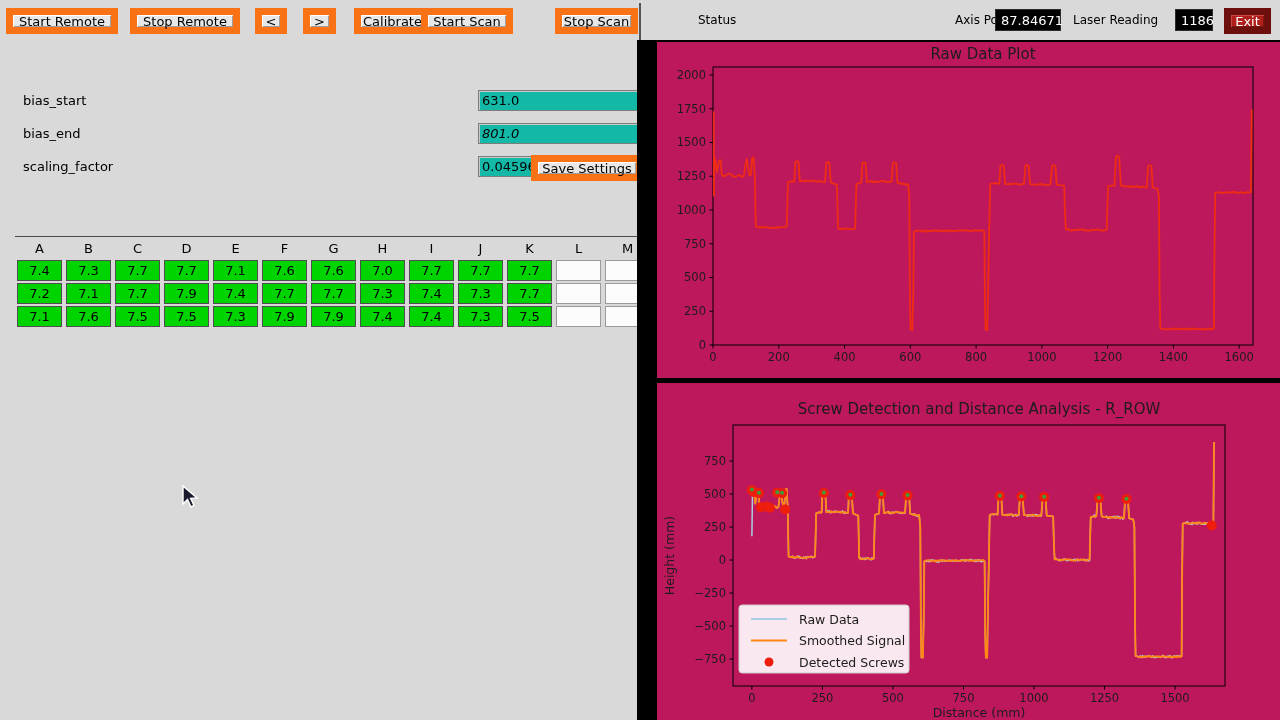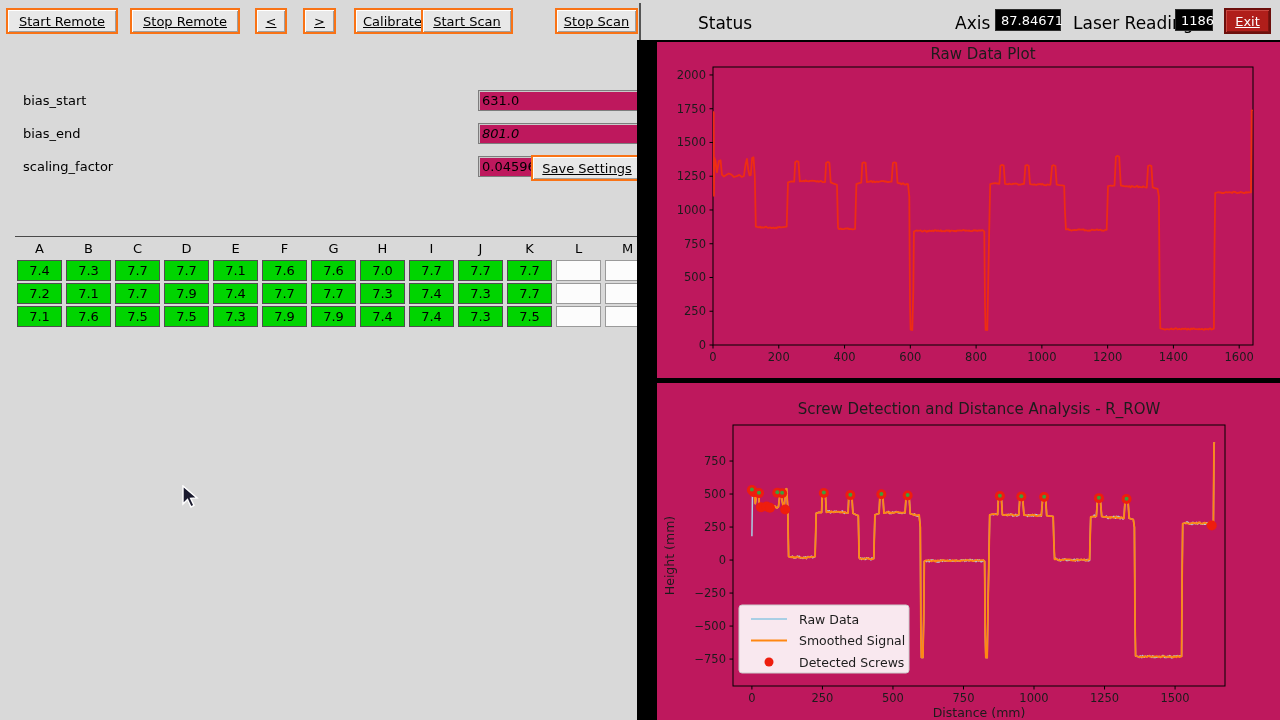--- a/index.html
+++ b/index.html
@@ -5,38 +5,38 @@
   * { margin:0; padding:0; box-sizing:border-box; }
   html,body { width:1280px; height:720px; overflow:hidden; }
   body { font-family:"DejaVu Sans","Liberation Sans",sans-serif; background:#d9d9d9; position:relative; }
 
   .abs { position:absolute; }
 
   
   #toolbar { left:0; top:0; width:1280px; height:40px; background:#d9d9d9; }
   .tkbtn {
     position:absolute; top:8px; height:26px;
-    background:#e8e8e8; border:2px solid #f97316;
+    background:#e8e8e8; border:7px solid #f97316;
     box-shadow: inset 1px 1px 0 #ffffff, inset -1px -1px 0 #9f9f9f;
     font:13px "DejaVu Sans","Liberation Sans",sans-serif; color:#000;
-    display:flex; align-items:center; justify-content:center; cursor:default;text-decoration:underline;
-  }
-  .tlabel { position:absolute; top:13px; font-size:17px; color:#000; white-space:nowrap; }
+    display:flex; align-items:center; justify-content:center; cursor:default;
+  }
+  .tlabel { position:absolute; top:13px; font-size:12px; color:#000; white-space:nowrap; }
   .valbox {
     position:absolute; top:9px; height:22px; padding:0 5px;
     display:flex; align-items:center; font-size:13px;
     border:1px solid #2c2c2c; box-shadow: inset 1px 1px 0 rgba(0,0,0,.35);
     white-space:nowrap;
   }
 
   
   .formlabel { position:absolute; left:8px; font-size:13px; color:#000; }
   .tkentry {
     position:absolute; left:463px; width:167px; height:21px;
-    background:#be185d; border:1px solid #7d7d7d;
+    background:#14b8a6; border:1px solid #7d7d7d;
     box-shadow: inset 1px 1px 0 #c9c9c9;
     font:13px "DejaVu Sans","Liberation Sans",sans-serif; padding:0 3px; color:#000;
   }
 
   
   #grid { left:0px; top:196px; width:637px; border-top:1px solid #4a4a4a; }
   #grid .hdr { display:grid; grid-template-columns:repeat(13,1fr); height:22px; }
   #grid .hdr div { display:flex; align-items:center; justify-content:center; font-size:13px; color:#000; }
   #grid .row { display:grid; grid-template-columns:repeat(13,1fr); height:23px; }
   .gcell {

